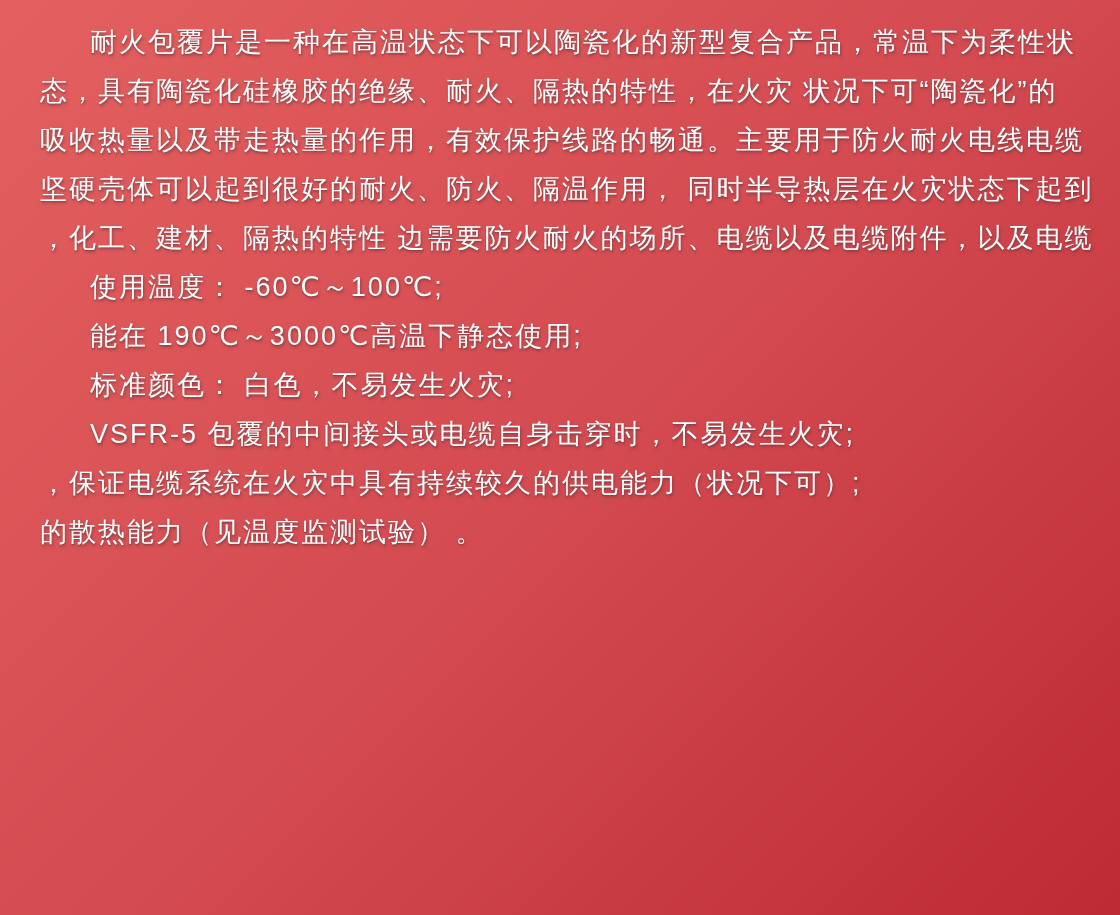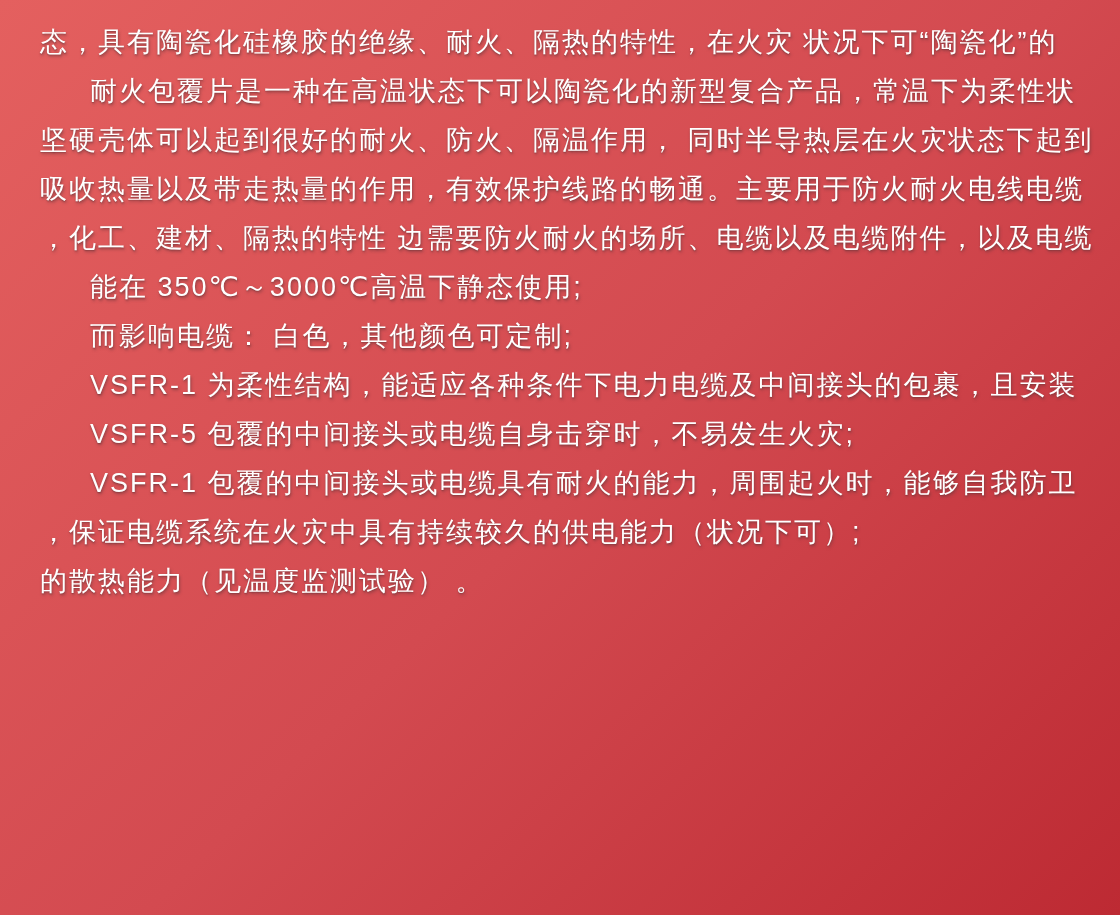--- a/index.html
+++ b/index.html
@@ -31,26 +31,25 @@
   }
   .line.indent {
     padding-left: 50px;
   }
 </style>
 </head>
 <body>
 
 <div class="page" style="background: linear-gradient(135deg, rgb(228, 96, 95) 0%, rgb(211, 74, 80) 52%, rgb(189, 42, 51) 100%);">
   <div class="textblock" style="color: rgb(255, 255, 255);">
+    <div class="line indent">耐火包覆片是一种在高温状态下可以陶瓷化的新型复合产品，常温下为柔性状</div>
     <div class="line">态，具有陶瓷化硅橡胶的绝缘、耐火、隔热的特性，在火灾 状况下可“陶瓷化”的</div>
-    <div class="line indent">耐火包覆片是一种在高温状态下可以陶瓷化的新型复合产品，常温下为柔性状</div>
+    <div class="line">吸收热量以及带走热量的作用，有效保护线路的畅通。主要用于防火耐火电线电缆</div>
     <div class="line">坚硬壳体可以起到很好的耐火、防火、隔温作用， 同时半导热层在火灾状态下起到</div>
-    <div class="line">吸收热量以及带走热量的作用，有效保护线路的畅通。主要用于防火耐火电线电缆</div>
     <div class="line">，化工、建材、隔热的特性 边需要防火耐火的场所、电缆以及电缆附件，以及电缆</div>
-    <div class="line indent">能在 350℃～3000℃高温下静态使用;</div>
-    <div class="line indent">而影响电缆： 白色，其他颜色可定制;</div>
-    <div class="line indent">VSFR-1 为柔性结构，能适应各种条件下电力电缆及中间接头的包裹，且安装</div>
+    <div class="line indent">使用温度： -60℃～100℃;</div>
+    <div class="line indent">能在 190℃～3000℃高温下静态使用;</div>
+    <div class="line indent">标准颜色： 白色，不易发生火灾;</div>
     <div class="line indent">VSFR-5 包覆的中间接头或电缆自身击穿时，不易发生火灾;</div>
-    <div class="line indent">VSFR-1 包覆的中间接头或电缆具有耐火的能力，周围起火时，能够自我防卫</div>
     <div class="line">，保证电缆系统在火灾中具有持续较久的供电能力（状况下可）;</div>
     <div class="line">的散热能力（见温度监测试验） 。</div>
   </div>
 </div>
 
 </body></html>

